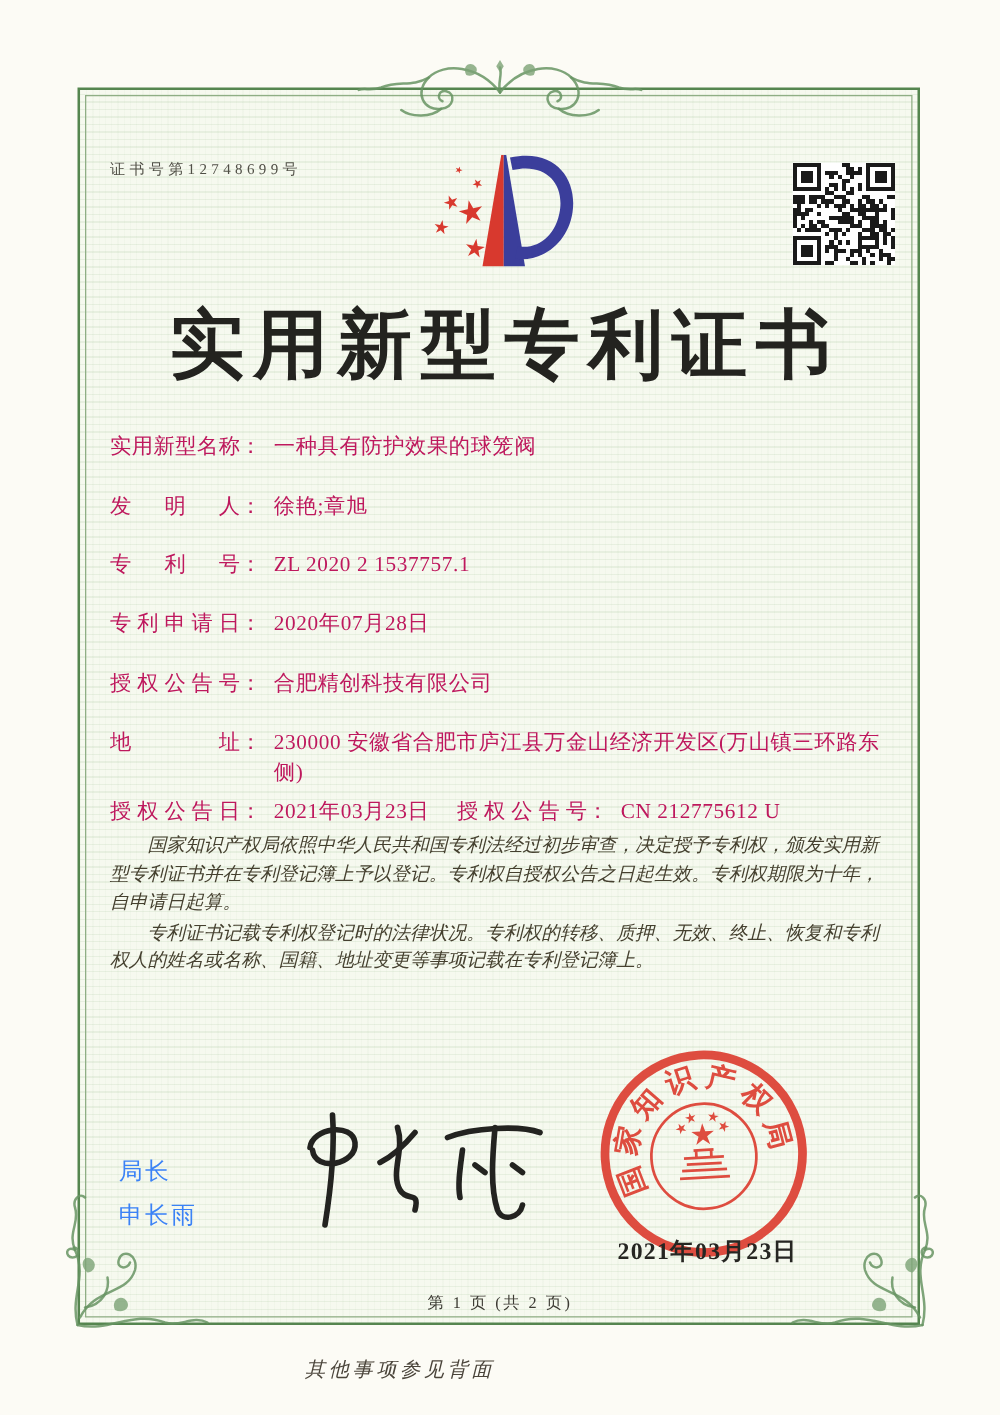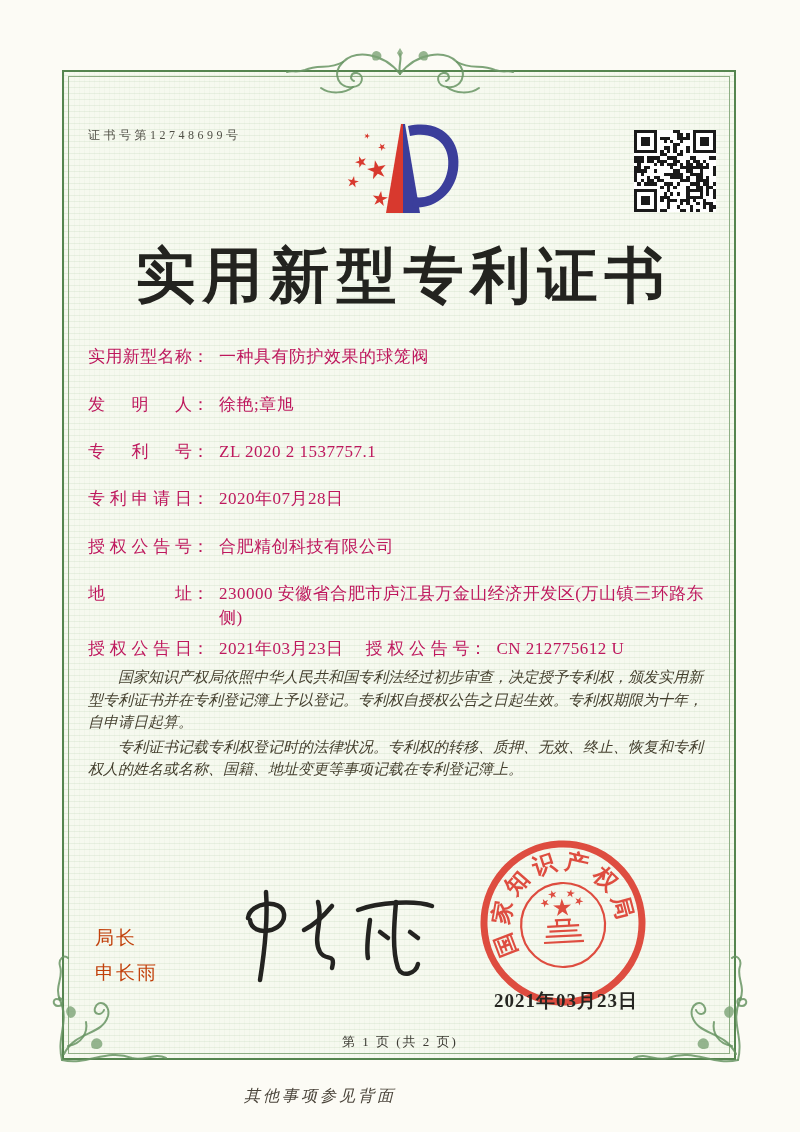--- a/index.html
+++ b/index.html
@@ -53,21 +53,21 @@
   .grp2{margin-left:22px;}
 
   .paras{
     position:absolute;left:88px;top:666px;width:626px;
     font-size:15px;line-height:22.5px;color:#45402f;
     font-style:italic;
   }
   .paras p{margin:0;text-indent:2em;}
   .paras p+p{margin-top:2px;}
 
-  .officer{position:absolute;left:95px;top:920px;font-size:19px;color:#c2410c;line-height:35px;}
+  .officer{position:absolute;left:95px;top:920px;font-size:19px;color:#3b82f6;line-height:35px;}
   .officer div{letter-spacing:2px;}
 
   .sig-svg{position:absolute;left:220px;top:880px;}
   .sig-svg path{stroke:#232320;stroke-width:4.5;fill:none;stroke-linecap:round;stroke-linejoin:round;}
 
   .seal-svg{position:absolute;left:463px;top:823px;transform:rotate(-3deg);opacity:.93;}
   .seal-svg .ring{fill:none;stroke:#dd4033;stroke-width:7;}
   .seal-svg text{fill:#dd4033;font-size:23px;font-weight:bold;font-family:"Liberation Serif",serif;}
   .seal-svg .emb{stroke:#dd4033;fill:none;stroke-width:2.2;}
   .seal-svg polygon{fill:#dd4033;}

